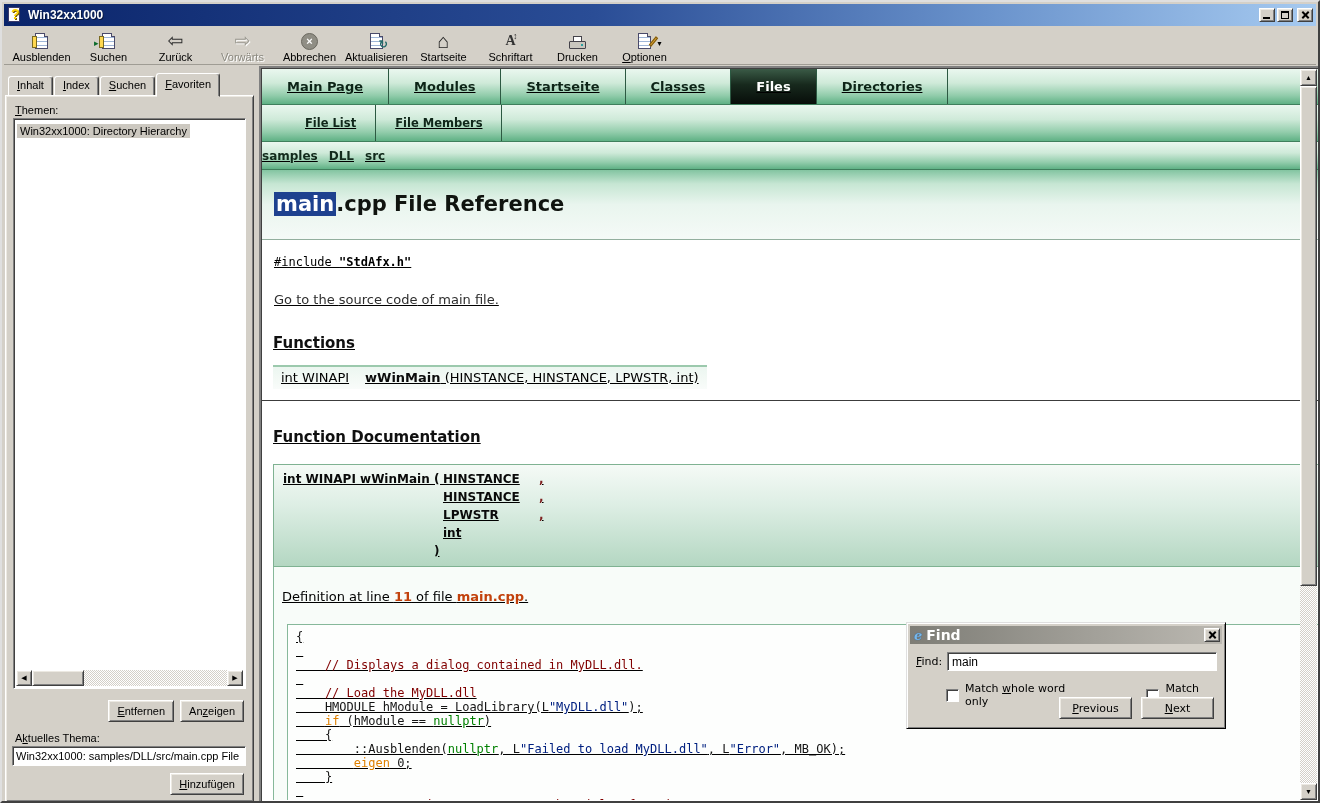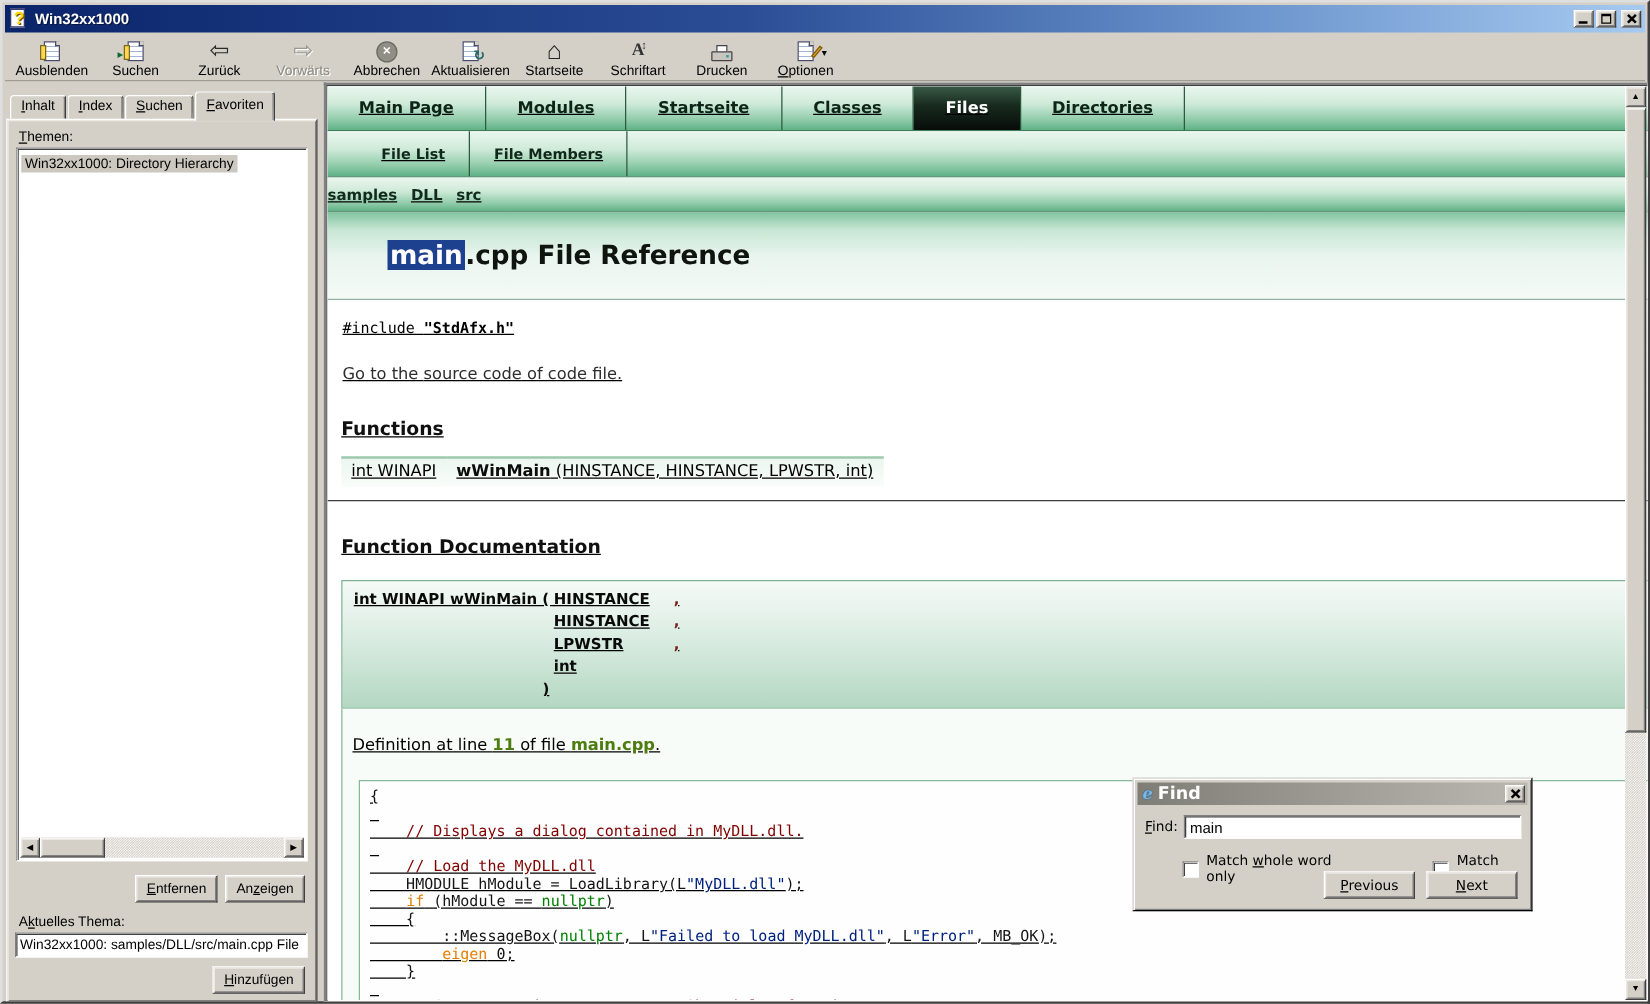--- a/index.html
+++ b/index.html
@@ -116,21 +116,21 @@
              color:#0d2417; border-right:1px solid #2c5942; cursor:default; }
   .nav-tab.active { background:linear-gradient(180deg,#3a5a46 0%,#17291d 45%,#070d09 100%); color:#fff; }
   .sub-tab { display:flex; align-items:center; padding:0 19px; font-weight:bold; font-size:11.5px;
              color:#10271a; border-right:1px solid #2c5942; }
   .path-link { font-weight:bold; font-size:12px; color:#122a1c; }
 
   
   .header-band { height:70px; position:relative; border-bottom:1px solid #93af9e;
     background:linear-gradient(180deg,#83c4a1 0%,#c6e6d3 20%,#e9f5ee 50%,#f5faf7 100%); }
   .functions-link { position:absolute; right:11px; top:4px; font-size:12px; color:#2c2c2c; }
-  .page-title { position:absolute; left:12px; top:22px; font-size:21px; font-weight:bold; color:#10140f;margin-left:36px; }
+  .page-title { position:absolute; left:12px; top:22px; font-size:21px; font-weight:bold; color:#10140f; }
   .hl { background:#1e418f; color:#fff; padding:0 2px; }
 
   
   .doc-body { padding:0 0 0 0; color:#000; }
   .include-line { margin:15px 0 0 12px; font-family:"DejaVu Sans Mono","Liberation Mono",monospace; font-size:12px; }
   .goto-line { margin:23px 0 0 12px; font-size:13px; color:#2e2e2e; }
   h2.dox { margin:27px 0 0 11px; font-size:15px; font-weight:bold; color:#101010;
            font-family:"DejaVu Sans","Liberation Sans",sans-serif; }
   .mem-table { margin:13px 0 0 11px; border-collapse:collapse; }
   .mem-table td { background:linear-gradient(180deg,#ecf6f0 0%,#f9fcfa 100%);
@@ -145,21 +145,21 @@
   .sig-line { height:18px; display:flex; align-items:center; white-space:pre; }
   .sig-prefix { display:inline-block; width:160px; flex:none; }
   .sig-indent { display:inline-block; width:160px; flex:none; }
   .sig-close-indent { display:inline-block; width:151px; flex:none; }
   .sig-param { display:inline-block; width:96px; flex:none; }
   .sig-comma { color:#7d1f1f; }
 
   .memdoc { margin:0 8px 0 11px; border-left:1px solid #86b89a; border-right:1px solid #86b89a;
             background:#f8fcf9; height:246px; padding:22px 6px 0 6px; }
   .def-line { font-size:13px; padding-left:2px; }
-  .def-line b { color:#4d7c0f;text-align:right; }
+  .def-line b { color:#c2410c;text-align:right; }
   .code-box { margin:20px 1px 0 7px; border:1px solid #86b89a; background:#fdfefd; padding:5px 8px;
     font-family:"DejaVu Sans Mono","Liberation Mono",monospace; font-size:12px; line-height:14px; height:240px; }
   .code-line { white-space:pre; height:14px; }
   .c-plain { color:#141414; }
   .c-comment { color:#800000; }
   .c-string { color:#002080; }
   .c-keyword { color:#008000; }
   .c-keywordflow { color:#e08000; }
 
   
@@ -350,21 +350,21 @@
       <div class="page-title">
         <span class="hl">main</span><span>.cpp File Reference</span>
       </div>
     </div>
 
     <div class="doc-body">
       <div class="include-line">
         <span>#include </span><b>"StdAfx.h"</b>
       </div>
       <div class="goto-line">
-        <span>Go to the </span><span>source code</span><span> of code file.</span>
+        <span>Go to the </span><span>source code</span><span> of main file.</span>
       </div>
 
       <h2 class="dox">Functions</h2>
 
       <table class="mem-table">
         <tbody>
             <tr>
           <td class="mem-td-left">int WINAPI</td>
           <td>
             <span class="mem-name">wWinMain</span><span> (HINSTANCE, HINSTANCE, LPWSTR, int)</span>
@@ -392,21 +392,21 @@
         <div class="code-box">
           <div>
               <div class="code-line"><span class="c-plain">{</span></div>
               <div class="code-line">&nbsp;</div>
               <div class="code-line"><span class="c-comment">    // Displays a dialog contained in MyDLL.dll.</span></div>
               <div class="code-line">&nbsp;</div>
               <div class="code-line"><span class="c-comment">    // Load the MyDLL.dll</span></div>
               <div class="code-line"><span class="c-plain">    HMODULE hModule = LoadLibrary(L</span><span class="c-string">"MyDLL.dll"</span><span class="c-plain">);</span></div>
               <div class="code-line"><span class="c-plain">    </span><span class="c-keywordflow">if</span><span class="c-plain"> (hModule == </span><span class="c-keyword">nullptr</span><span class="c-plain">)</span></div>
               <div class="code-line"><span class="c-plain">    {</span></div>
-              <div class="code-line"><span class="c-plain">        ::MessageBox(</span><span class="c-keyword">nullptr</span><span class="c-plain">, L</span><span class="c-string">"Failed to load MyDLL.dll"</span><span class="c-plain">, L</span><span class="c-string">"Error"</span><span class="c-plain">, MB_OK);</span></div>
+              <div class="code-line"><span class="c-plain">        ::Ausblenden(</span><span class="c-keyword">nullptr</span><span class="c-plain">, L</span><span class="c-string">"Failed to load MyDLL.dll"</span><span class="c-plain">, L</span><span class="c-string">"Error"</span><span class="c-plain">, MB_OK);</span></div>
               <div class="code-line"><span class="c-plain">        </span><span class="c-keywordflow">eigen</span><span class="c-plain"> 0;</span></div>
               <div class="code-line"><span class="c-plain">    }</span></div>
               <div class="code-line">&nbsp;</div>
               <div class="code-line"><span class="c-comment">    // Create a pointer to MyDLL's ShowDialog function.</span></div>
             </div>
         </div>
       </div>
     </div>
 
     <div class="find-dialog">

